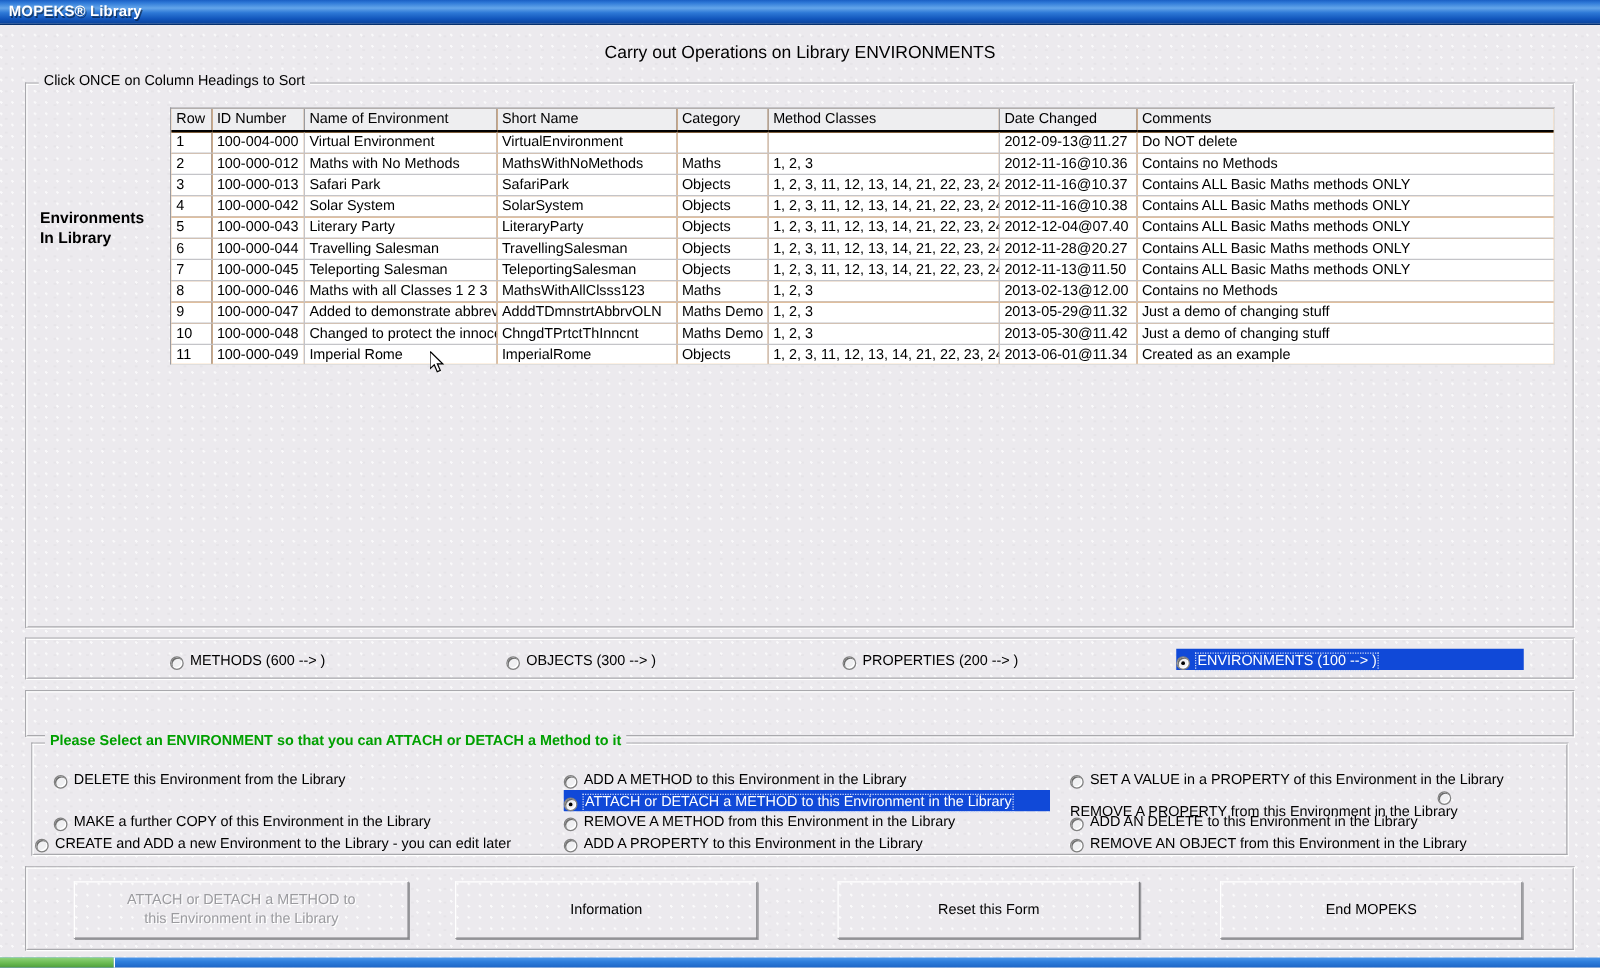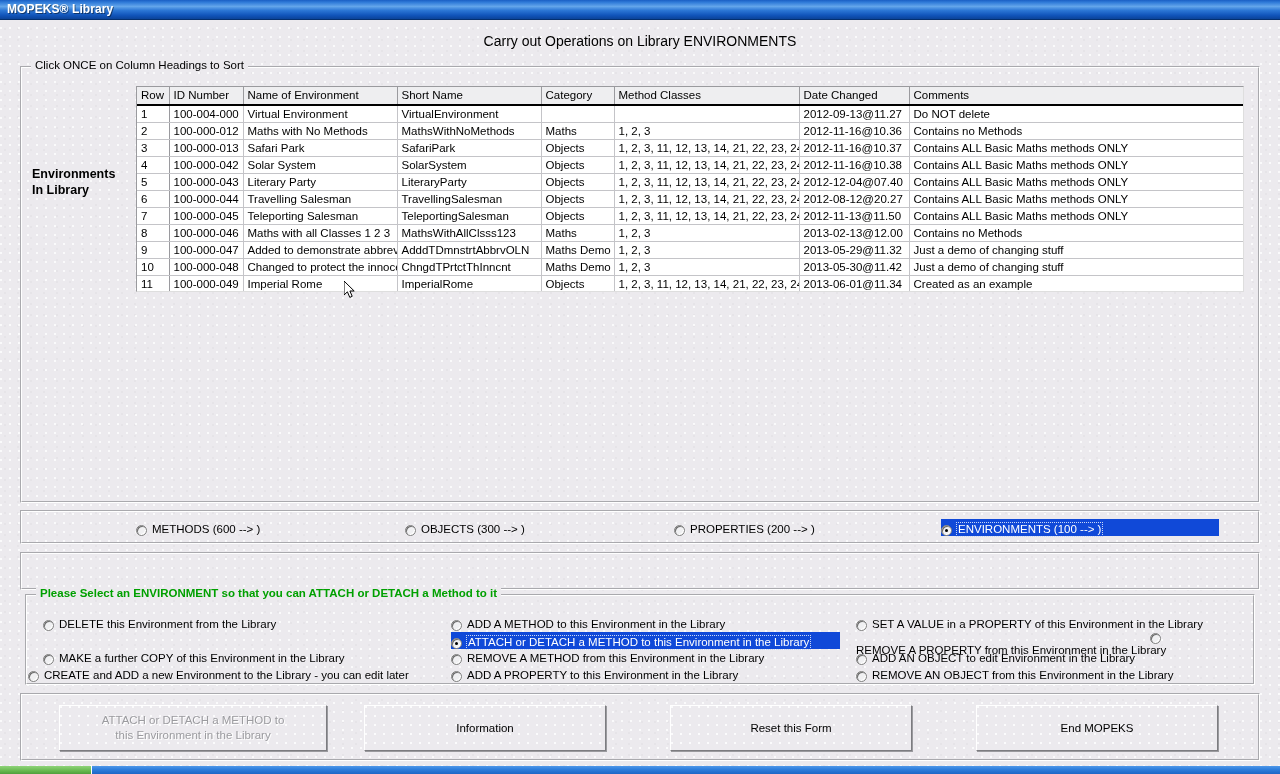--- a/index.html
+++ b/index.html
@@ -257,21 +257,21 @@
           <td>2012-12-04@07.40</td>
           <td class="c-last">Contains ALL Basic Maths methods ONLY</td>
         </tr>
         <tr>
           <td class="c-row">6</td>
           <td>100-000-044</td>
           <td>Travelling Salesman</td>
           <td>TravellingSalesman</td>
           <td>Objects</td>
           <td>1, 2, 3, 11, 12, 13, 14, 21, 22, 23, 24,</td>
-          <td>2012-08-12@20.27</td>
+          <td>2012-11-28@20.27</td>
           <td class="c-last">Contains ALL Basic Maths methods ONLY</td>
         </tr>
         <tr>
           <td class="c-row">7</td>
           <td>100-000-045</td>
           <td>Teleporting Salesman</td>
           <td>TeleportingSalesman</td>
           <td>Objects</td>
           <td>1, 2, 3, 11, 12, 13, 14, 21, 22, 23, 24,</td>
           <td>2012-11-13@11.50</td>
@@ -386,21 +386,21 @@
   <div class="radio" style="left:830px; top:21px;">
     <span class="dot"></span>
     <span class="lbl">SET A VALUE in a PROPERTY of this Environment in the Library</span>
   </div>
   <div class="radio" style="left:830px; top:38px;flex-direction:column;">
     <span class="dot"></span>
     <span class="lbl">REMOVE A PROPERTY from this Environment in the Library</span>
   </div>
   <div class="radio" style="left:830px; top:55px;">
     <span class="dot"></span>
-    <span class="lbl">ADD AN OBJECT to edit Environment in the Library</span>
+    <span class="lbl">ADD AN DELETE to this Environment in the Library</span>
   </div>
   <div class="radio" style="left:830px; top:72px;">
     <span class="dot"></span>
     <span class="lbl">REMOVE  AN OBJECT from this Environment in the Library</span>
   </div>
 </div>
 
 <div class="groupbox" id="btn-panel">
   <div class="gb-inner"></div>
 

